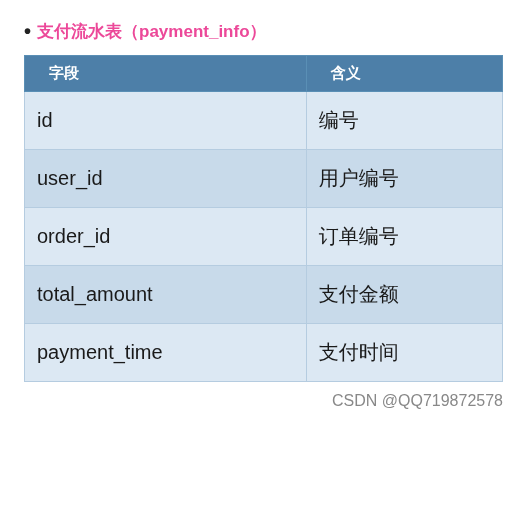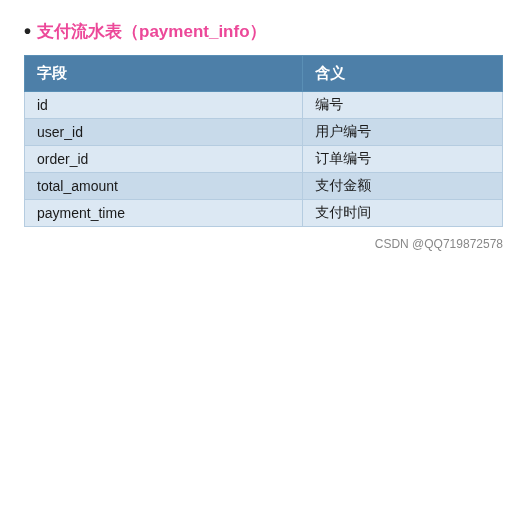--- a/index.html
+++ b/index.html
@@ -42,45 +42,45 @@
       border: 1px solid #b0c4d8;
     }
 
     thead tr {
       background-color: #4d7fa8;
     }
 
     thead th {
       color: #ffffff;
       font-weight: bold;
-      padding: 8px 12px;
+      padding: 8px 24px;
       text-align: left;
       border: 1px solid #5a8fb5;
       font-size: 15px;
     }
 
     tbody tr {
       background-color: #dce8f3;
     }
 
     tbody tr:nth-child(even) {
       background-color: #c8daea;
     }
 
     tbody td {
-      padding: 4px 12px;
+      padding: 15px 12px;
       border: 1px solid #b5cce0;
       color: #1a1a1a;
-      font-size: 14px;
+      font-size: 20px;
     }
 
     .footer {
       text-align: right;
       margin-top: 10px;
-      font-size: 12px;
+      font-size: 16px;
       color: #888;
     }
   </style>
 </head>
 <body>
 
 <div class="page-title">
   <span class="bullet">•</span>
   <span class="title-text">支付流水表（payment_info）</span>
 </div>

